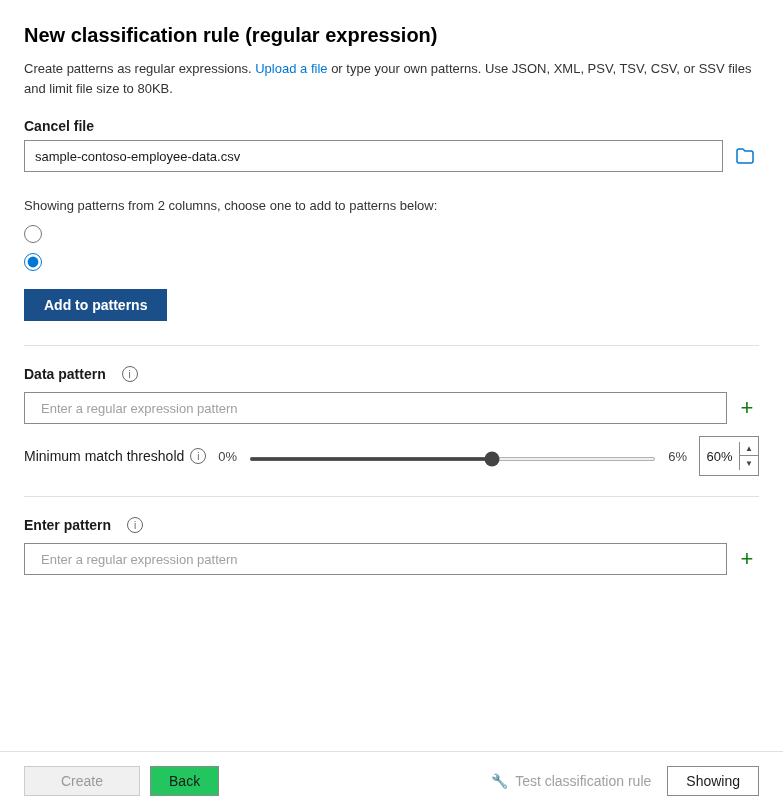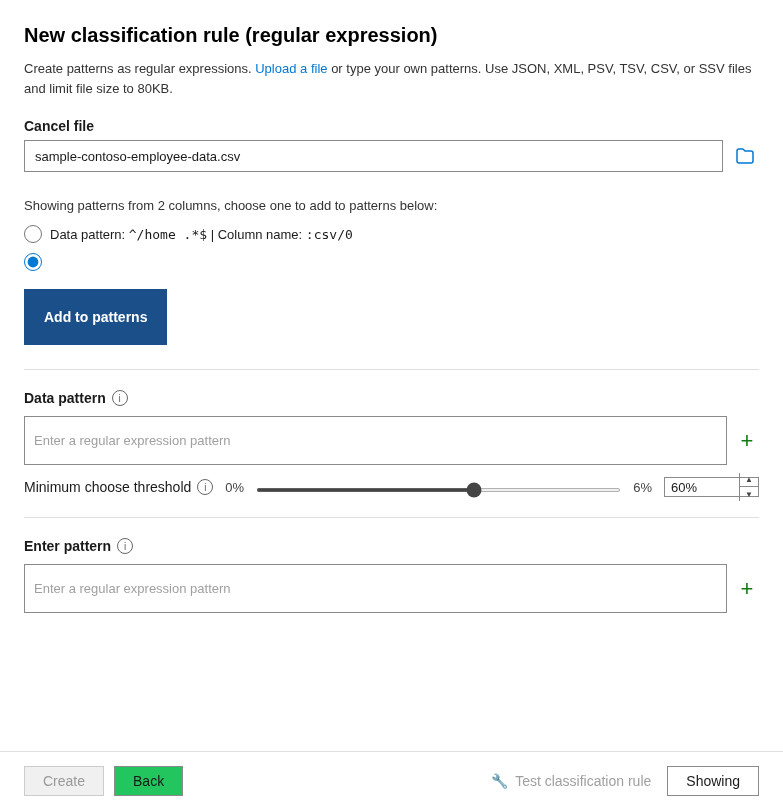--- a/index.html
+++ b/index.html
@@ -92,42 +92,42 @@
 
     .radio-label code {
       font-family: 'Consolas', monospace;
       font-size: 13px;
     }
 
     .add-patterns-btn {
       background: #1a4f8a;
       color: #fff;
       border: none;
-      padding: 20px 20px;
+      padding: 8px 20px;
       font-size: 14px;
       font-weight: 600;
       cursor: pointer;
       margin-top: 8px;
       margin-bottom: 24px;
     }
 
     .divider {
       border: none;
       border-top: 1px solid #e0e0e0;
       margin-bottom: 20px;
     }
 
     .section-block {
       margin-bottom: 20px;
     }
 
     .section-header {
       display: flex;
       align-items: center;
-      gap: 6px;
+      gap: 16px;
       margin-bottom: 10px;
     }
 
     .section-header .label {
       font-weight: 600;
       font-size: 14px;
     }
 
     .info-icon {
       display: inline-flex;
@@ -144,25 +144,25 @@
 
     .pattern-input-row {
       display: flex;
       align-items: center;
       gap: 8px;
     }
 
     .pattern-input {
       flex: 1;
       border: 1px solid #8a8a8a;
-      padding: 6px 9px;
+      padding: 6px 16px;
       font-size: 13px;
       color: #a0a0a0;
       outline: none;
-      height: 49px;
+      height: 32px;
     }
 
     .pattern-input::placeholder {
       color: #a0a0a0;
     }
 
     .plus-btn {
       background: none;
       border: none;
       cursor: pointer;
@@ -212,23 +212,22 @@
       width: 100%;
       height: 4px;
       accent-color: #444;
       cursor: pointer;
     }
 
     .threshold-value-box {
       display: flex;
       align-items: center;
       border: 1px solid #8a8a8a;
-      height: 20px;
+      height: 40px;
       min-width: 60px;
-      gap: 36px;
     }
 
     .threshold-value-text {
       padding: 0 6px;
       font-size: 13px;
       flex: 1;
       text-align: center;
     }
 
     .spinner-btns {
@@ -278,21 +277,21 @@
     .footer-right {
       display: flex;
       align-items: center;
       gap: 16px;
     }
 
     .btn-create {
       background: #f0f0f0;
       border: 1px solid #ccc;
       color: #999;
-      padding: 6px 18px;
+      padding: 6px 36px;
       font-size: 14px;
       cursor: not-allowed;
     }
 
     .btn-back {
       background: #22c55e;
       border: 1px solid #8a8a8a;
       color: #1a1a1a;
       padding: 6px 18px;
       font-size: 14px;
@@ -341,23 +340,20 @@
     <svg width="20" height="20" viewBox="0 0 20 20" fill="none" xmlns="http://www.w3.org/2000/svg">
       <path d="M2 5a2 2 0 012-2h3.586a1 1 0 01.707.293L9.707 4.707A1 1 0 0010.414 5H16a2 2 0 012 2v8a2 2 0 01-2 2H4a2 2 0 01-2-2V5z" stroke="#0078d4" stroke-width="1.5" fill="none"></path>
     </svg>
   </button>
 </div>
 
 <p class="patterns-note">Showing patterns from 2 columns, choose one to add to patterns below:</p>
 
 <div class="radio-option">
   <input type="radio" id="pattern1" name="pattern" style="">
-  <label class="radio-label" for="pattern1">
-    Data pattern: <code>^/home .*$</code> | Column name: <code>:csv/0</code>
-  </label>
 </div>
 
 <div class="radio-option">
   <input type="radio" id="pattern2" name="pattern" checked="" style="">
 </div>
 
 <button class="add-patterns-btn">Add to patterns</button>
 
 <hr class="divider">
 
@@ -366,21 +362,21 @@
     <span class="label">Data pattern</span>
     <span class="info-icon">i</span>
   </div>
   <div class="pattern-input-row">
     <input class="pattern-input" type="text" placeholder="Enter a regular expression pattern" style="">
     <button class="plus-btn">+</button>
   </div>
 
   <div class="threshold-row">
     <div class="threshold-label">
-      <span>Minimum choose threshold</span>
+      <span>Minimum match threshold</span>
       <span class="info-icon">i</span>
     </div>
     <span class="threshold-min">0%</span>
     <div class="slider-container">
       <input type="range" min="0" max="100" value="60" style="">
     </div>
     <span class="threshold-max">6%</span>
     <div class="threshold-value-box">
       <span class="threshold-value-text">60%</span>
       <div class="spinner-btns">

